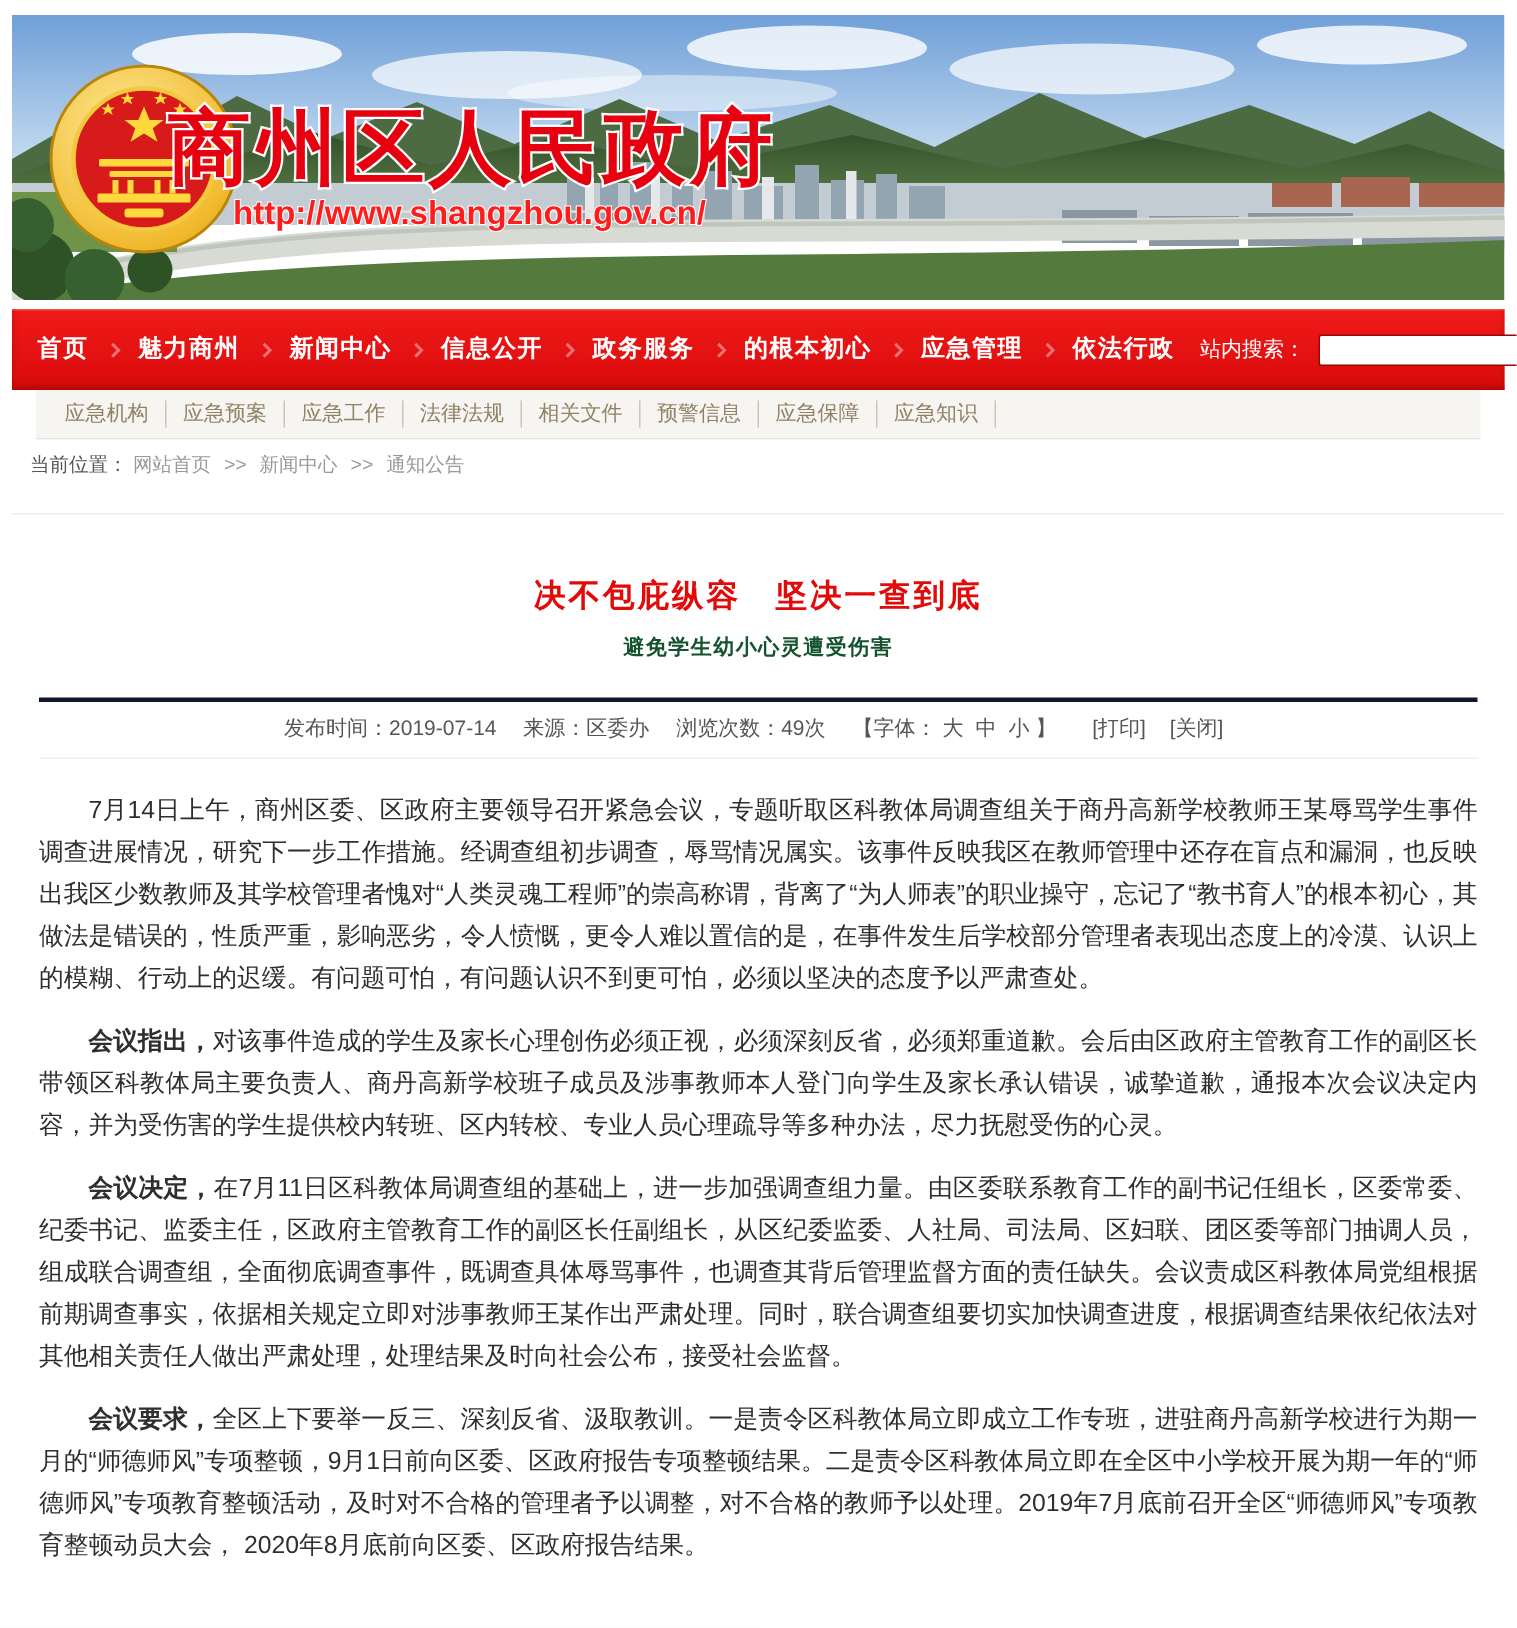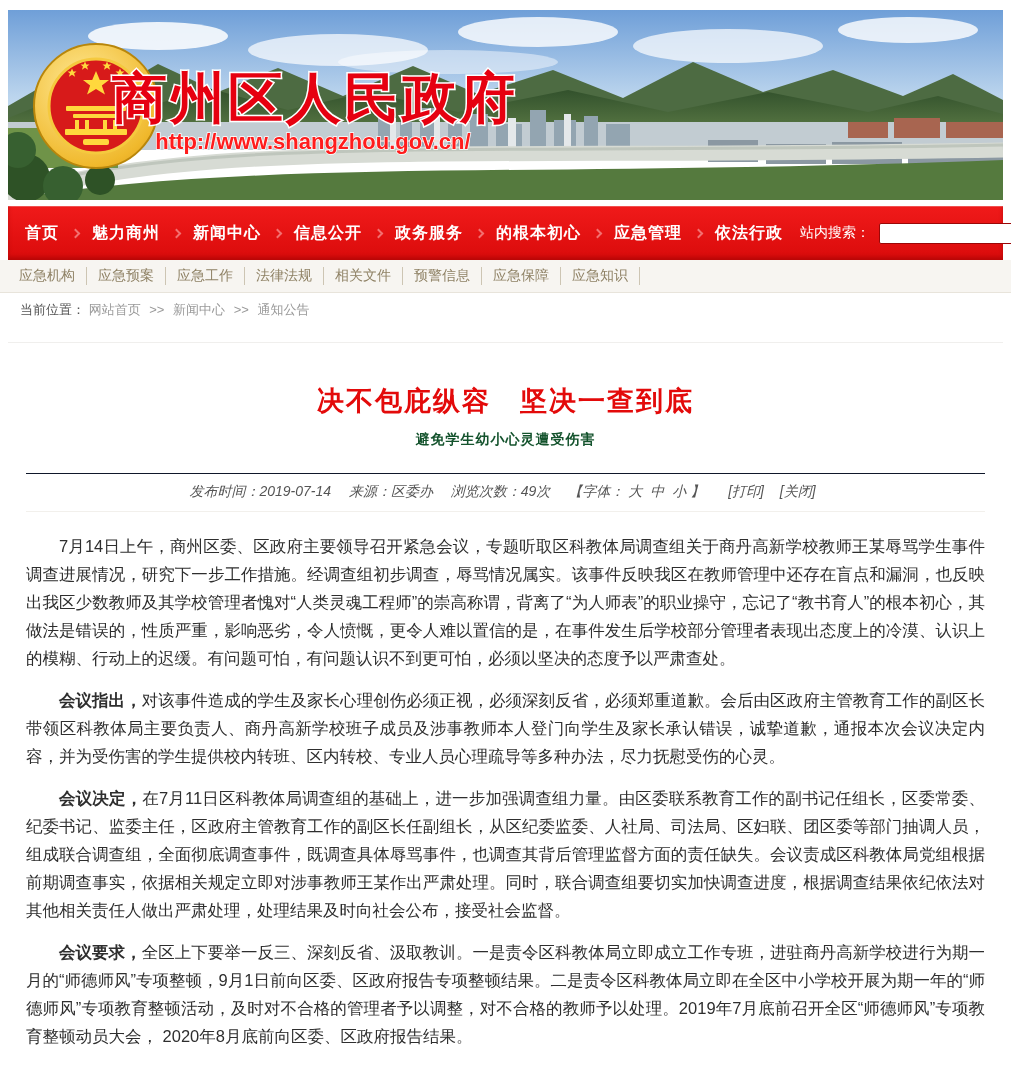--- a/index.html
+++ b/index.html
@@ -35,48 +35,48 @@
   }
   .search-area { margin-left:auto; display:flex; align-items:center; gap:9px; padding-right:16px; }
   .search-label { color:#fff; font-size:14px; white-space:nowrap; }
   .search-input {
     width:168px; height:21px; border:1px solid #9b0707; border-radius:2px;
     background:#fff; padding:0 5px; font-size:13px;
   }
 
   
   .subnav {
-    margin:0 0; background:#f7f5f1; border-bottom:1px solid #e8e4db;
+    margin:0 24px; background:#f7f5f1; border-bottom:1px solid #e8e4db;
     padding:7px 8px; font-size:14px; color:#8f8265; display:flex; flex-wrap:wrap;
   }
   .subnav-item { padding:0 11px; border-right:1px solid #cdc5b3; cursor:pointer; white-space:nowrap; }
 
   
   .breadcrumb {
     margin:0 8px; padding:8px 12px 23px; font-size:13px; color:#9a9a9a;
     border-bottom:1px solid #f0efed; background:#fff;
   }
   .crumb-label { color:#555; }
   .crumb-link { color:#9a9a9a; cursor:pointer; }
   .crumb-sep { margin:0 5px; color:#9a9a9a; }
 
   
   .article { padding:26px 26px 0; }
   .article-title {
-    text-align:center; color:#e30a0a; font-size:27px; font-weight:bold;
+    text-align:center; color:#e30a0a; font-size:21px; font-weight:bold;
     letter-spacing:2px; margin:14px 0 12px; word-spacing:10px;
   }
   .article-subtitle {
     text-align:center; color:#14532d; font-size:14px; font-weight:bold;
     letter-spacing:1px; margin:0 0 24px;
   }
   .meta {
     text-align:center; font-size:14px; color:#555;
-    border-top:1px solid #0f172a; border-bottom:1px solid #f2f0ec;
-    padding:9px 0 10px; white-space:nowrap;font-style:italic;
+    border-top:3px solid #0f172a; border-bottom:1px solid #f2f0ec;
+    padding:9px 0 10px; white-space:nowrap;
   }
   .meta .mv { margin-right:14px; }
   .meta .mlink { margin:0 6px; cursor:pointer; color:#555; }
   .meta .fsz { margin:0 4px; cursor:pointer; }
 
   .body-text { padding-top:6px; }
   .body-text p {
     font-size:16.5px; line-height:28px; color:#2e2e2e;
     text-indent:2em; margin:14px 0; text-align:justify;
   }

